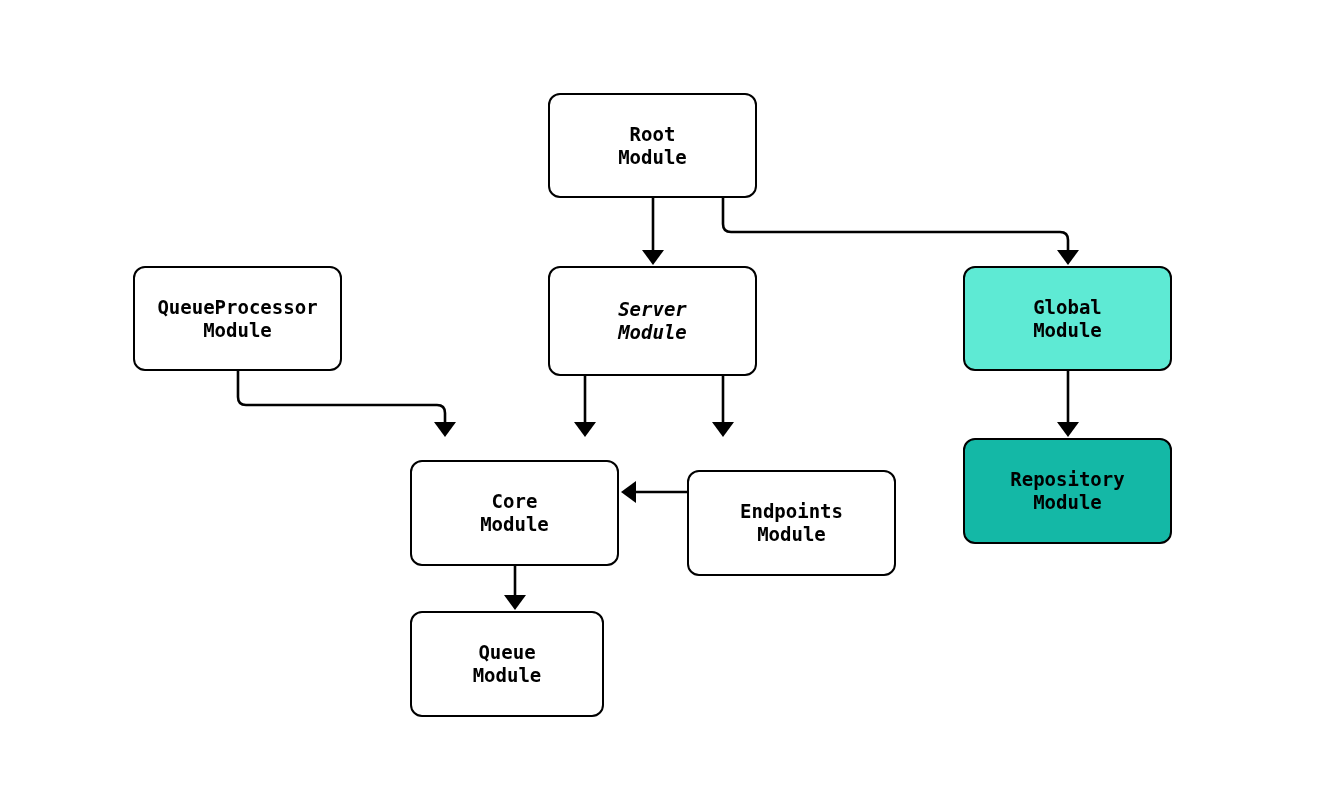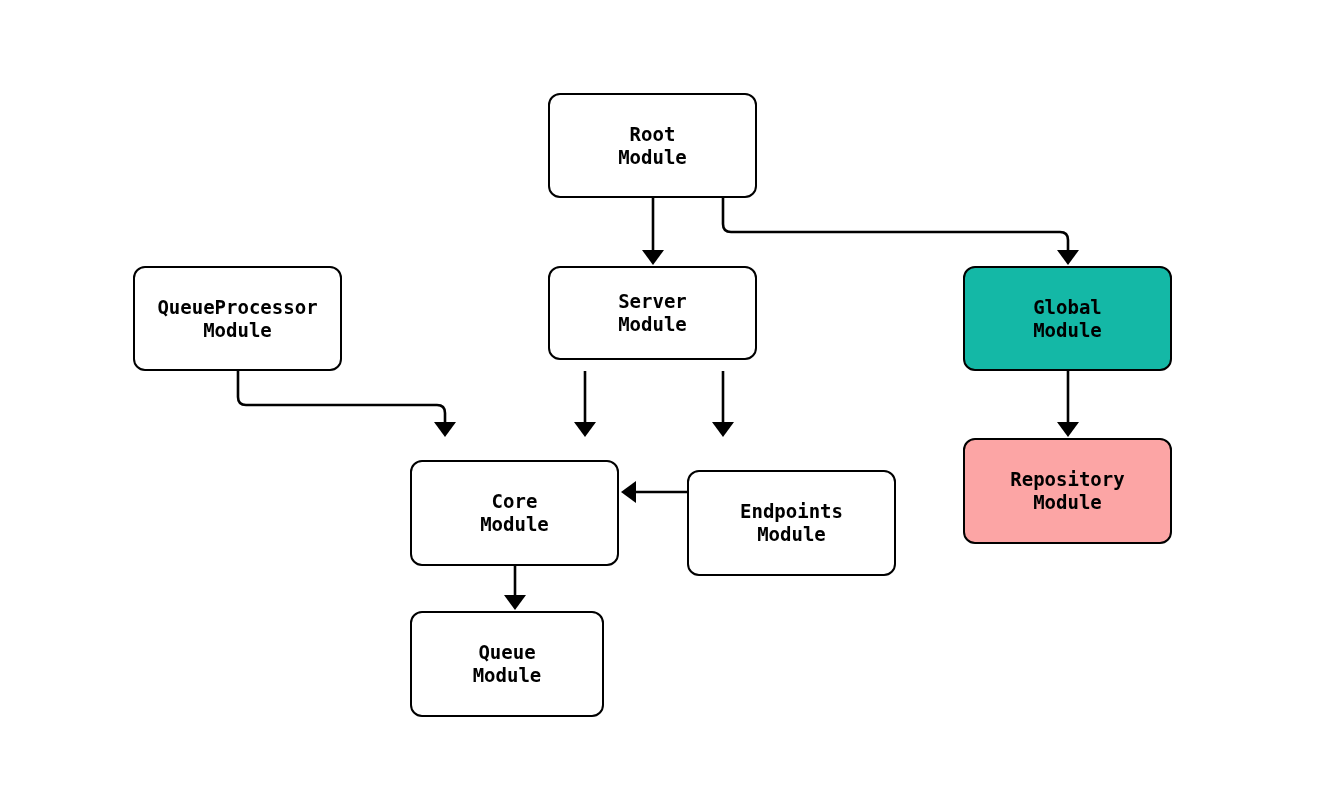--- a/index.html
+++ b/index.html
@@ -87,37 +87,37 @@
     </svg>
   <div>
       <div class="node" style="left: 548px; top: 93px; width: 209px; height: 105px; background: rgb(255, 255, 255); border-color: rgb(0, 0, 0);">
         <div class="node-label">Root
 Module</div>
       </div>
       <div class="node" style="left: 133px; top: 266px; width: 209px; height: 105px; background: rgb(255, 255, 255); border-color: rgb(0, 0, 0); justify-content: center;">
         <div class="node-label">QueueProcessor
 Module</div>
       </div>
-      <div class="node" style="left: 548px; top: 266px; width: 209px; height: 94px; background: rgb(255, 255, 255); border-color: rgb(0, 0, 0);">
+      <div class="node" style="left: 548px; top: 266px; width: 209px; height: 110px; background: rgb(255, 255, 255); border-color: rgb(0, 0, 0); font-style: italic;">
         <div class="node-label">Server
 Module</div>
       </div>
-      <div class="node" style="left: 963px; top: 266px; width: 209px; height: 105px; background: #14b8a6; border-color: rgb(0, 0, 0);">
+      <div class="node" style="left: 963px; top: 266px; width: 209px; height: 105px; background: #5eead4; border-color: rgb(0, 0, 0);">
         <div class="node-label">Global
 Module</div>
       </div>
       <div class="node" style="left: 410px; top: 460px; width: 209px; height: 106px; background: rgb(255, 255, 255); border-color: rgb(0, 0, 0);">
         <div class="node-label">Core
 Module</div>
       </div>
       <div class="node" style="left: 687px; top: 438px; width: 209px; height: 106px; background: rgb(255, 255, 255); border-color: rgb(0, 0, 0); margin-top: 32px;">
         <div class="node-label">Endpoints
 Module</div>
       </div>
-      <div class="node" style="left: 963px; top: 438px; width: 209px; height: 106px; background: #fca5a5; border-color: rgb(0, 0, 0);">
+      <div class="node" style="left: 963px; top: 438px; width: 209px; height: 106px; background: #14b8a6; border-color: rgb(0, 0, 0);">
         <div class="node-label">Repository
 Module</div>
       </div>
       <div class="node" style="left: 410px; top: 611px; width: 194px; height: 106px; background: rgb(255, 255, 255); border-color: rgb(0, 0, 0);">
         <div class="node-label">Queue
 Module</div>
       </div>
     </div>
 </div>
 

